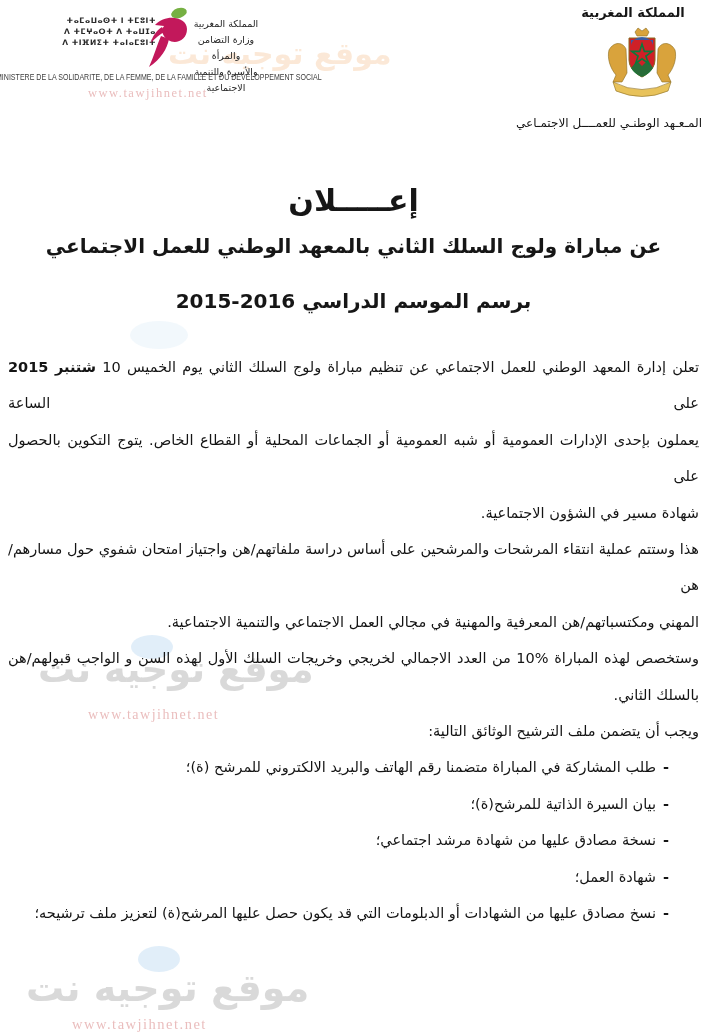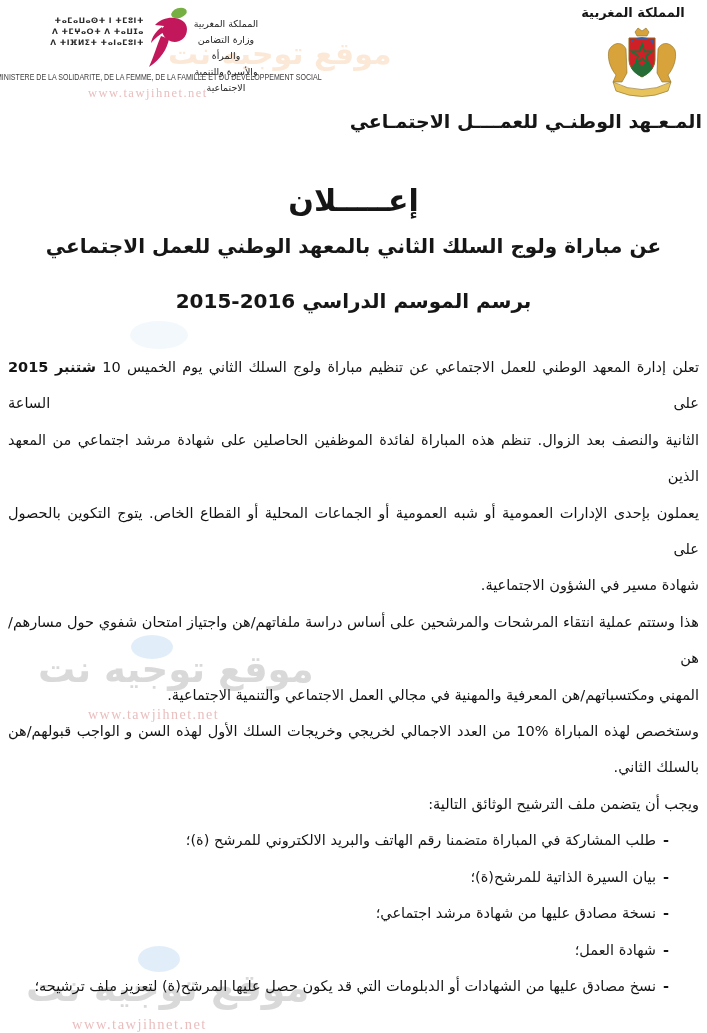--- a/index.html
+++ b/index.html
@@ -3,21 +3,21 @@
 <meta charset="utf-8">
 <style>
   html,body{margin:0;padding:0;background:#888;}
   .page{
     position:relative;width:707px;height:1033px;margin:0 auto;
     background:#ffffff;overflow:hidden;
     font-family:"DejaVu Sans",sans-serif;color:#161616;
   }
   
   .tifinagh{
-    position:absolute;left:44px;top:15px;width:100px;
+    position:absolute;left:56px;top:15px;width:100px;
     font-size:7.5px;line-height:11px;font-weight:bold;color:#2b2b2b;
     text-align:right;letter-spacing:.5px;direction:ltr;
   }
   .logo-figure{position:absolute;left:142px;top:5px;width:54px;height:64px;}
   .ministry-arabic{
     position:absolute;left:189px;top:16px;width:74px;
     direction:rtl;text-align:center;font-size:9.5px;line-height:16px;color:#1e1e1e;
   }
   .ministry-french{
     position:absolute;left:-4px;top:72px;width:360px;
@@ -25,22 +25,22 @@
     font-size:8.6px;color:#3c3c3c;white-space:nowrap;
     transform:scaleX(.82);transform-origin:left center;
   }
   
   .kingdom{
     position:absolute;right:14px;top:5px;width:120px;direction:rtl;
     text-align:center;font-weight:bold;font-size:13px;
   }
   .coa{position:absolute;right:28px;top:26px;width:74px;height:72px;}
   .institute{
-    position:absolute;right:5px;top:110px;direction:rtl;
-    font-weight:bold;font-size:19px;letter-spacing:0;
+    position:absolute;right:5px;top:116px;direction:rtl;
+    font-weight:normal;font-size:12px;letter-spacing:0;
   }
   
   .title{position:absolute;left:0;right:0;top:180px;text-align:center;direction:rtl;}
   .title-l1{font-size:30px;font-weight:bold;line-height:42px;margin:0;}
   .title-l2{font-size:20px;font-weight:bold;line-height:40px;margin:4px;}
   .title-l3{font-size:20px;font-weight:bold;line-height:38px;margin:16px;}
   
   .body-text{
     position:absolute;left:8px;top:349px;width:691px;
     direction:rtl;font-size:14.5px;line-height:36.4px;color:#141414;
@@ -123,21 +123,20 @@
     <div class="title-l2">عن مباراة ولوج السلك الثاني بالمعهد الوطني للعمل الاجتماعي</div>
     <div class="title-l3">برسم الموسم الدراسي 2016-2015</div>
   </div>
 
   <div class="body-text">
 
     <p>
       <span class="jline" style="display:block"><span>تعلن إدارة المعهد الوطني للعمل الاجتماعي عن تنظيم مباراة ولوج السلك الثاني يوم الخميس 10</span>
         <b>شتنبر 2015</b>
         <span>على الساعة</span></span>
-      <span class="jline" style="display:block">الثانية والنصف بعد الزوال. تنظم هذه المباراة لفائدة الموظفين الحاصلين على شهادة مرشد اجتماعي من المعهد الذين</span>
       <span class="jline" style="display:block">يعملون بإحدى الإدارات العمومية أو شبه العمومية أو الجماعات المحلية أو القطاع الخاص. يتوج التكوين بالحصول على</span>
       <span class="rline" style="display:block">شهادة مسير في الشؤون الاجتماعية.</span>
     </p>
 
     <p>
       <span class="jline" style="display:block">هذا وستتم عملية انتقاء المرشحات والمرشحين على أساس دراسة ملفاتهم/هن واجتياز امتحان شفوي حول مسارهم/هن</span>
       <span class="rline" style="display:block">المهني ومكتسباتهم/هن المعرفية والمهنية في مجالي العمل الاجتماعي والتنمية الاجتماعية.</span>
     </p>
 
     <p>

